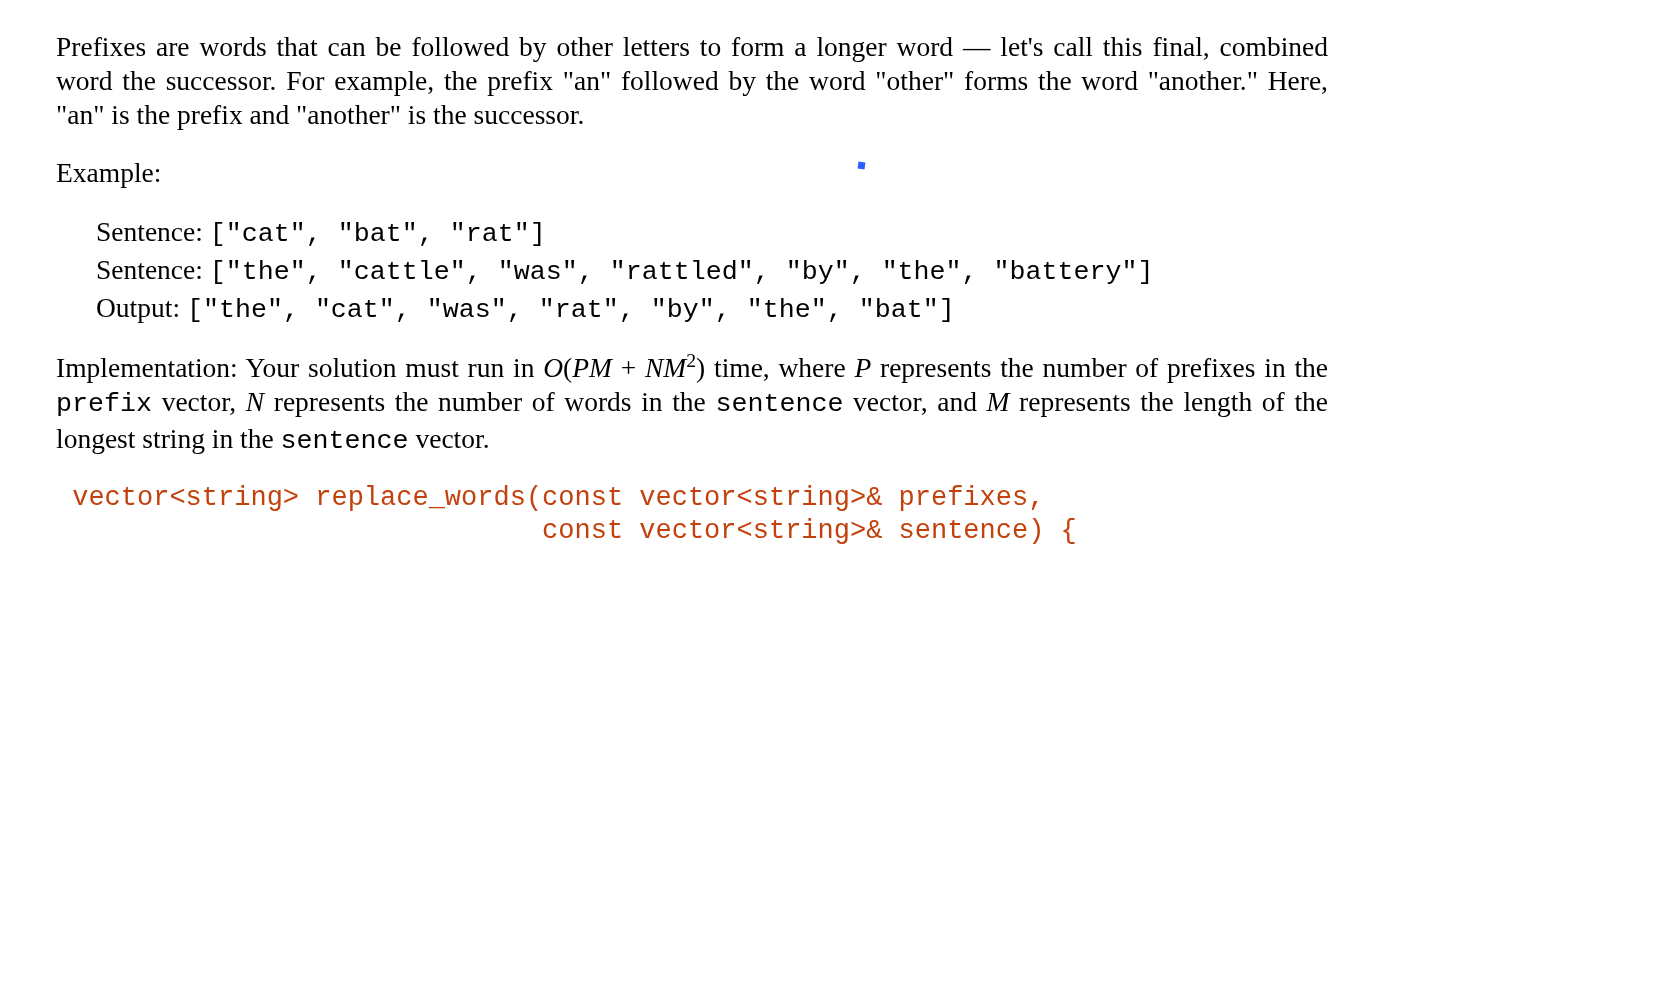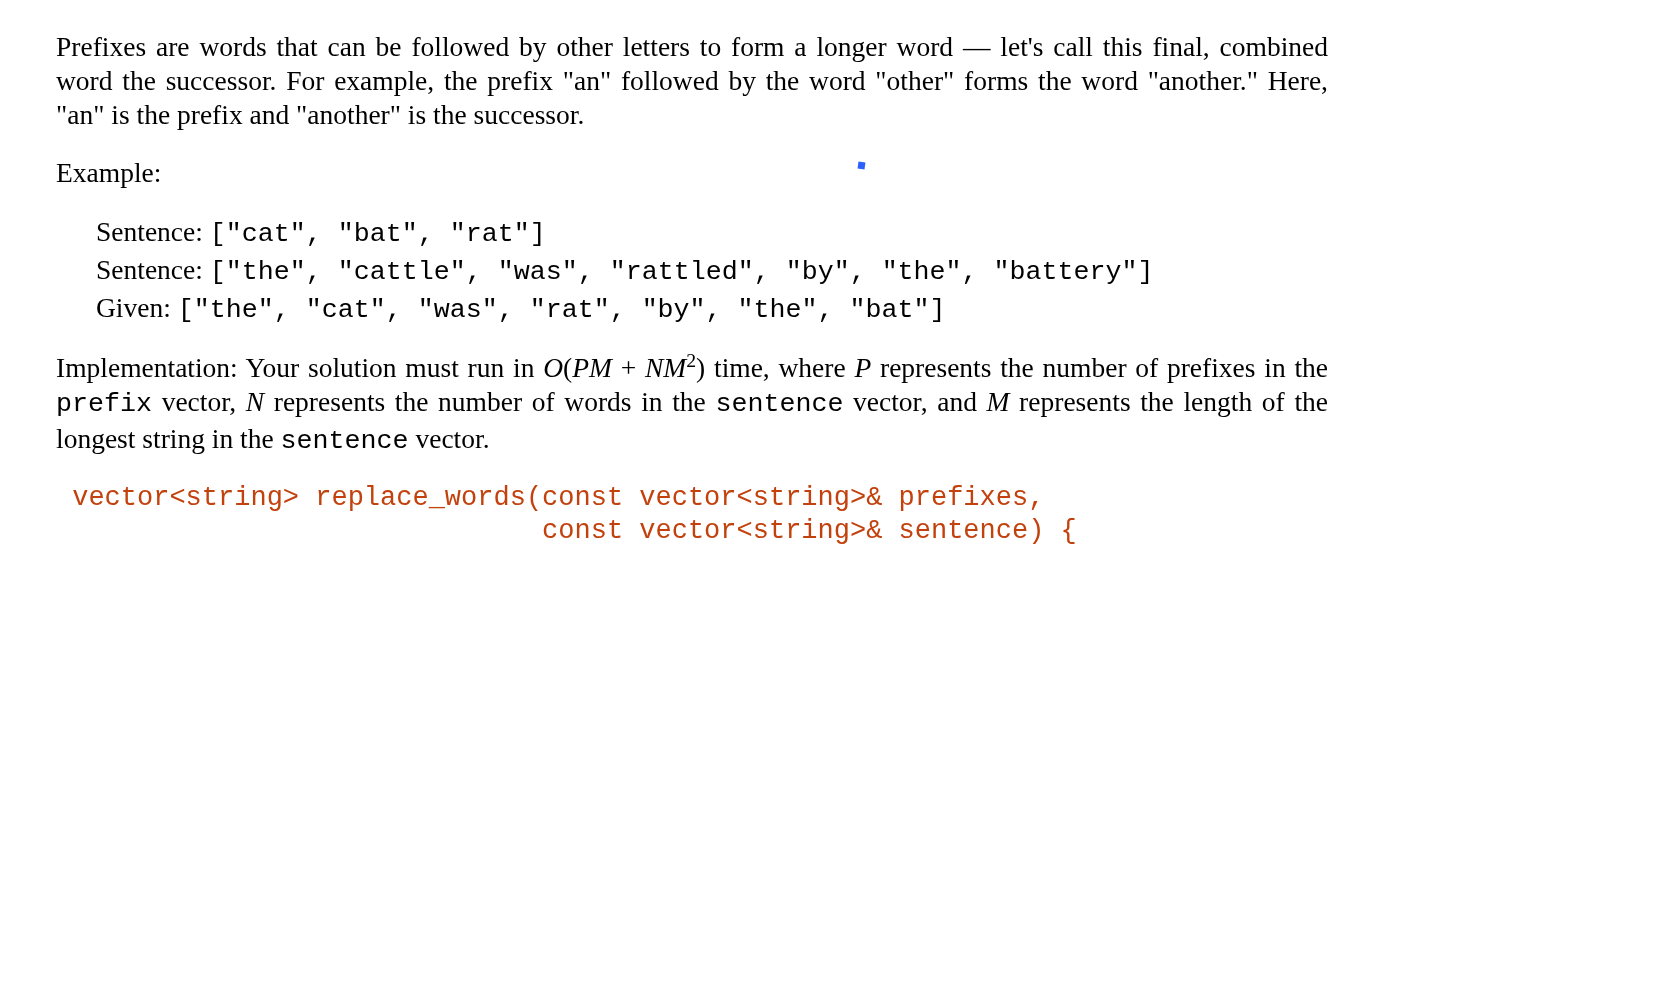--- a/index.html
+++ b/index.html
@@ -79,21 +79,21 @@
 
 
   <p class="para noj example-heading">
     <span class="b">Example:</span>
     <span class="cursor-mark" style="position:absolute; left:800px; top:20px;"></span>
   </p>
 
   <div class="example-block">
     <p class="example-line"><span>Sentence: </span><span class="tt">["cat", "bat", "rat"]</span></p>
     <p class="example-line"><span>Sentence: </span><span class="tt">["the", "cattle", "was", "rattled", "by", "the", "battery"]</span></p>
-    <p class="example-line"><span>Given: </span><span class="tt">["the", "cat", "was", "rat", "by", "the", "bat"]</span></p>
+    <p class="example-line"><span>Output: </span><span class="tt">["the", "cat", "was", "rat", "by", "the", "bat"]</span></p>
   </div>
 
   <p class="para">
     <span class="b">Implementation:</span><span>  Your solution must run in </span><span class="i">O</span><span>(</span><span class="i">P</span><span class="i">M</span><span> + </span><span class="i">N</span><span class="i">M</span><span class="sup">2</span><span>)</span><span> time, where </span><span class="i">P</span><span> represents the number of prefixes in the </span><span class="tt">prefix</span><span> vector, </span><span class="i">N</span><span> represents the number of words in the </span><span class="tt">sentence</span><span> vector, and </span><span class="i">M</span><span> represents the length of the longest string in the </span><span class="tt">sentence</span><span> vector.</span>
   </p>
 
   <div class="code-block">
     <p class="code-line"><span> vector&lt;string&gt; replace_words(</span><span class="b">const</span><span> vector&lt;string&gt;&amp; prefixes,</span></p>
     <p class="code-line"><span>                              </span><span class="b">const</span><span> vector&lt;string&gt;&amp; sentence) {</span></p>
   </div>

